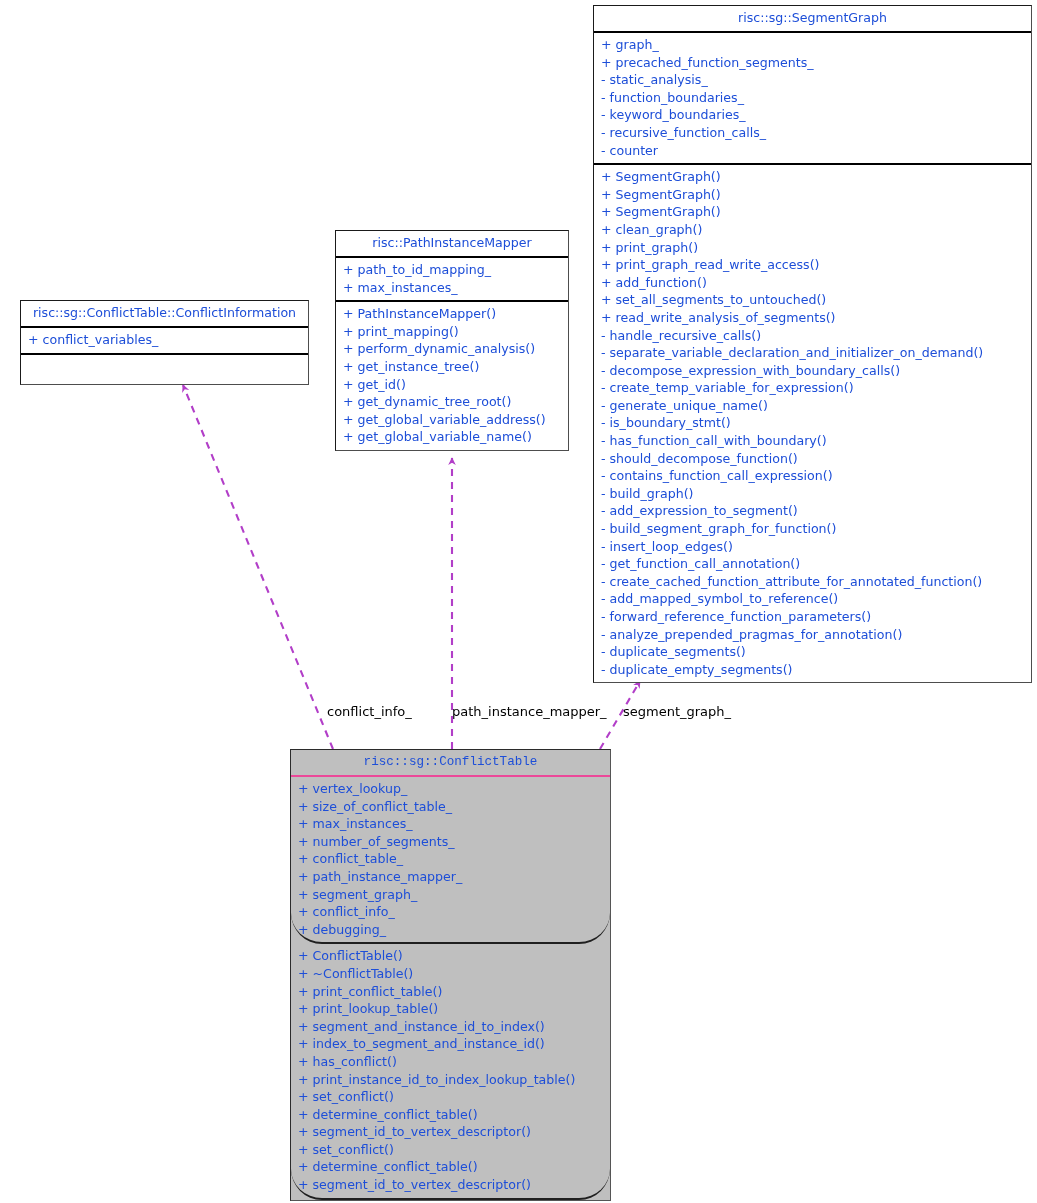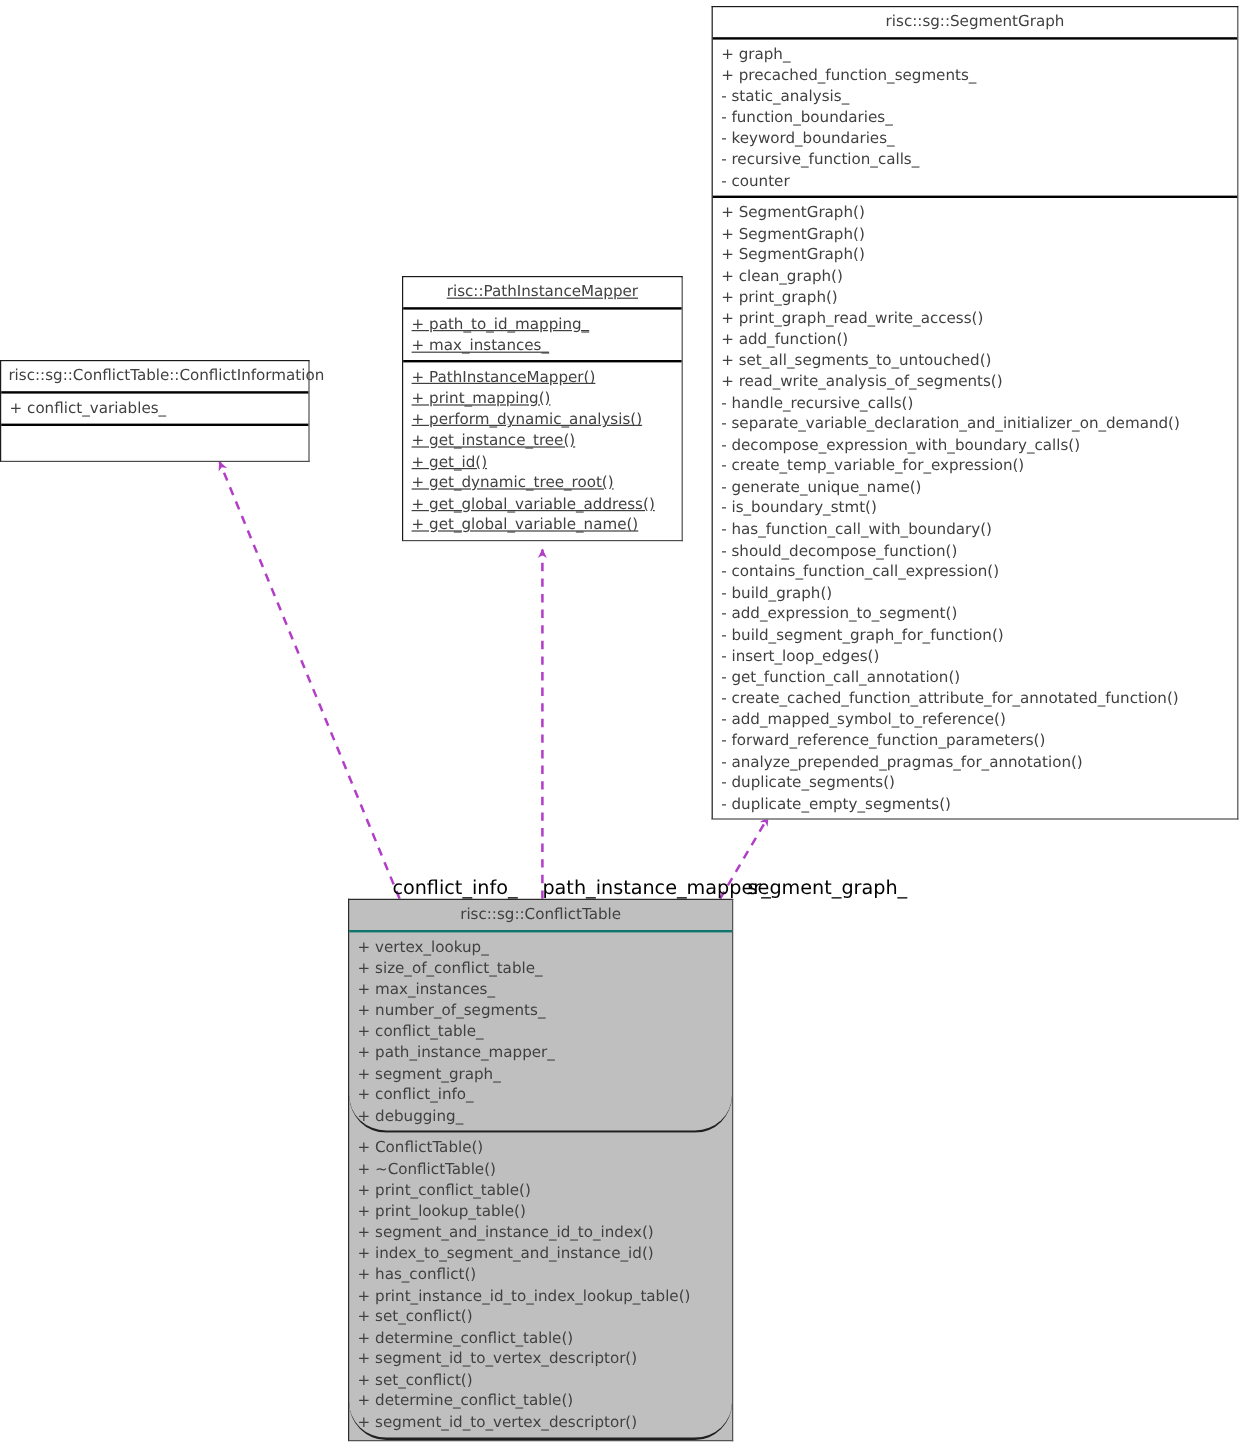--- a/index.html
+++ b/index.html
@@ -34,38 +34,39 @@
   
   .uml-node {
     position: absolute;
     box-sizing: border-box;
     background: #ffffff;
     border: 1px solid #1a1a1a;
     border-right-color: #4d4d4d;
     border-bottom-color: #4d4d4d;
     font-size: 12.6px;
     line-height: 17.6px;
-    color: #404040;
+    color: #1d4ed8;
   }
   .uml-node.highlight {
     background: #bfbfbf;
     border: 1px solid #2b2b2b;
     border-right-color: #555555;
     border-bottom-color: #555555;
   }
   .uml-title {
     text-align: center;
     padding: 4px 6px 5px 6px;
     border-bottom: 2px solid #000000;
     font-size: 12.6px;
     line-height: 16px;
     white-space: nowrap;
   }
   .uml-node.highlight .uml-title {
-    border-bottom: 2px solid #0f766e;
+    border-bottom: 2px solid #ec4899;
+    font-family: Liberation Mono, monospace;
   }
   .uml-compartment {
     padding: 3px 0 4px 0;
     border-bottom: 2px solid #000000;
   }
   .uml-node.highlight .uml-compartment {
     border-bottom: 2px solid #1f1f1f;
     border-radius: 31px;
   }
   .uml-compartment.last {
@@ -76,26 +77,25 @@
   }
   .uml-member {
     padding: 0 6px 0 7px;
     white-space: nowrap;
     overflow: hidden;
   }
 
   
   .edge-label {
     position: absolute;
-    font-size: 16px;
+    font-size: 13px;
     line-height: 15px;
     color: #000000;
     white-space: nowrap;
     background: transparent;
-    margin-top: 28px;
   }
 </style>
 </head>
 <body>
 
 <div id="diagram">
 
   <svg id="edge-layer" width="1037" height="1203" viewBox="0 0 1037 1203" xmlns="http://www.w3.org/2000/svg">
     <defs>
       <marker id="umlArrow" markerWidth="9" markerHeight="9" refX="7.4" refY="4.5" orient="auto" markerUnits="userSpaceOnUse">
@@ -153,39 +153,39 @@
         <div class="uml-member">- get_function_call_annotation()</div>
         <div class="uml-member">- create_cached_function_attribute_for_annotated_function()</div>
         <div class="uml-member">- add_mapped_symbol_to_reference()</div>
         <div class="uml-member">- forward_reference_function_parameters()</div>
         <div class="uml-member">- analyze_prepended_pragmas_for_annotation()</div>
         <div class="uml-member">- duplicate_segments()</div>
         <div class="uml-member">- duplicate_empty_segments()</div>
       </div>
   </div>
 
-  <div class="uml-node" id="node-path-instance-mapper" style="left:335px; top:230px; width:234px;text-decoration:underline;">
+  <div class="uml-node" id="node-path-instance-mapper" style="left:335px; top:230px; width:234px;">
     <div class="uml-title">risc::PathInstanceMapper</div>
     <div class="uml-compartment">
         <div class="uml-member">+ path_to_id_mapping_</div>
         <div class="uml-member">+ max_instances_</div>
       </div>
     <div class="uml-compartment last">
         <div class="uml-member">+ PathInstanceMapper()</div>
         <div class="uml-member">+ print_mapping()</div>
         <div class="uml-member">+ perform_dynamic_analysis()</div>
         <div class="uml-member">+ get_instance_tree()</div>
         <div class="uml-member">+ get_id()</div>
         <div class="uml-member">+ get_dynamic_tree_root()</div>
         <div class="uml-member">+ get_global_variable_address()</div>
         <div class="uml-member">+ get_global_variable_name()</div>
       </div>
   </div>
 
-  <div class="uml-node" id="node-conflict-information" style="left:0; top:300px; width:258px;">
+  <div class="uml-node" id="node-conflict-information" style="left:20px; top:300px; width:289px;">
     <div class="uml-title">risc::sg::ConflictTable::ConflictInformation</div>
     <div class="uml-compartment">
         <div class="uml-member">+ conflict_variables_</div>
       </div>
     <div class="uml-compartment last empty"></div>
   </div>
 
   <div class="uml-node highlight" id="node-conflict-table" style="left:290px; top:749px; width:321px;">
     <div class="uml-title">risc::sg::ConflictTable</div>
     <div class="uml-compartment">

